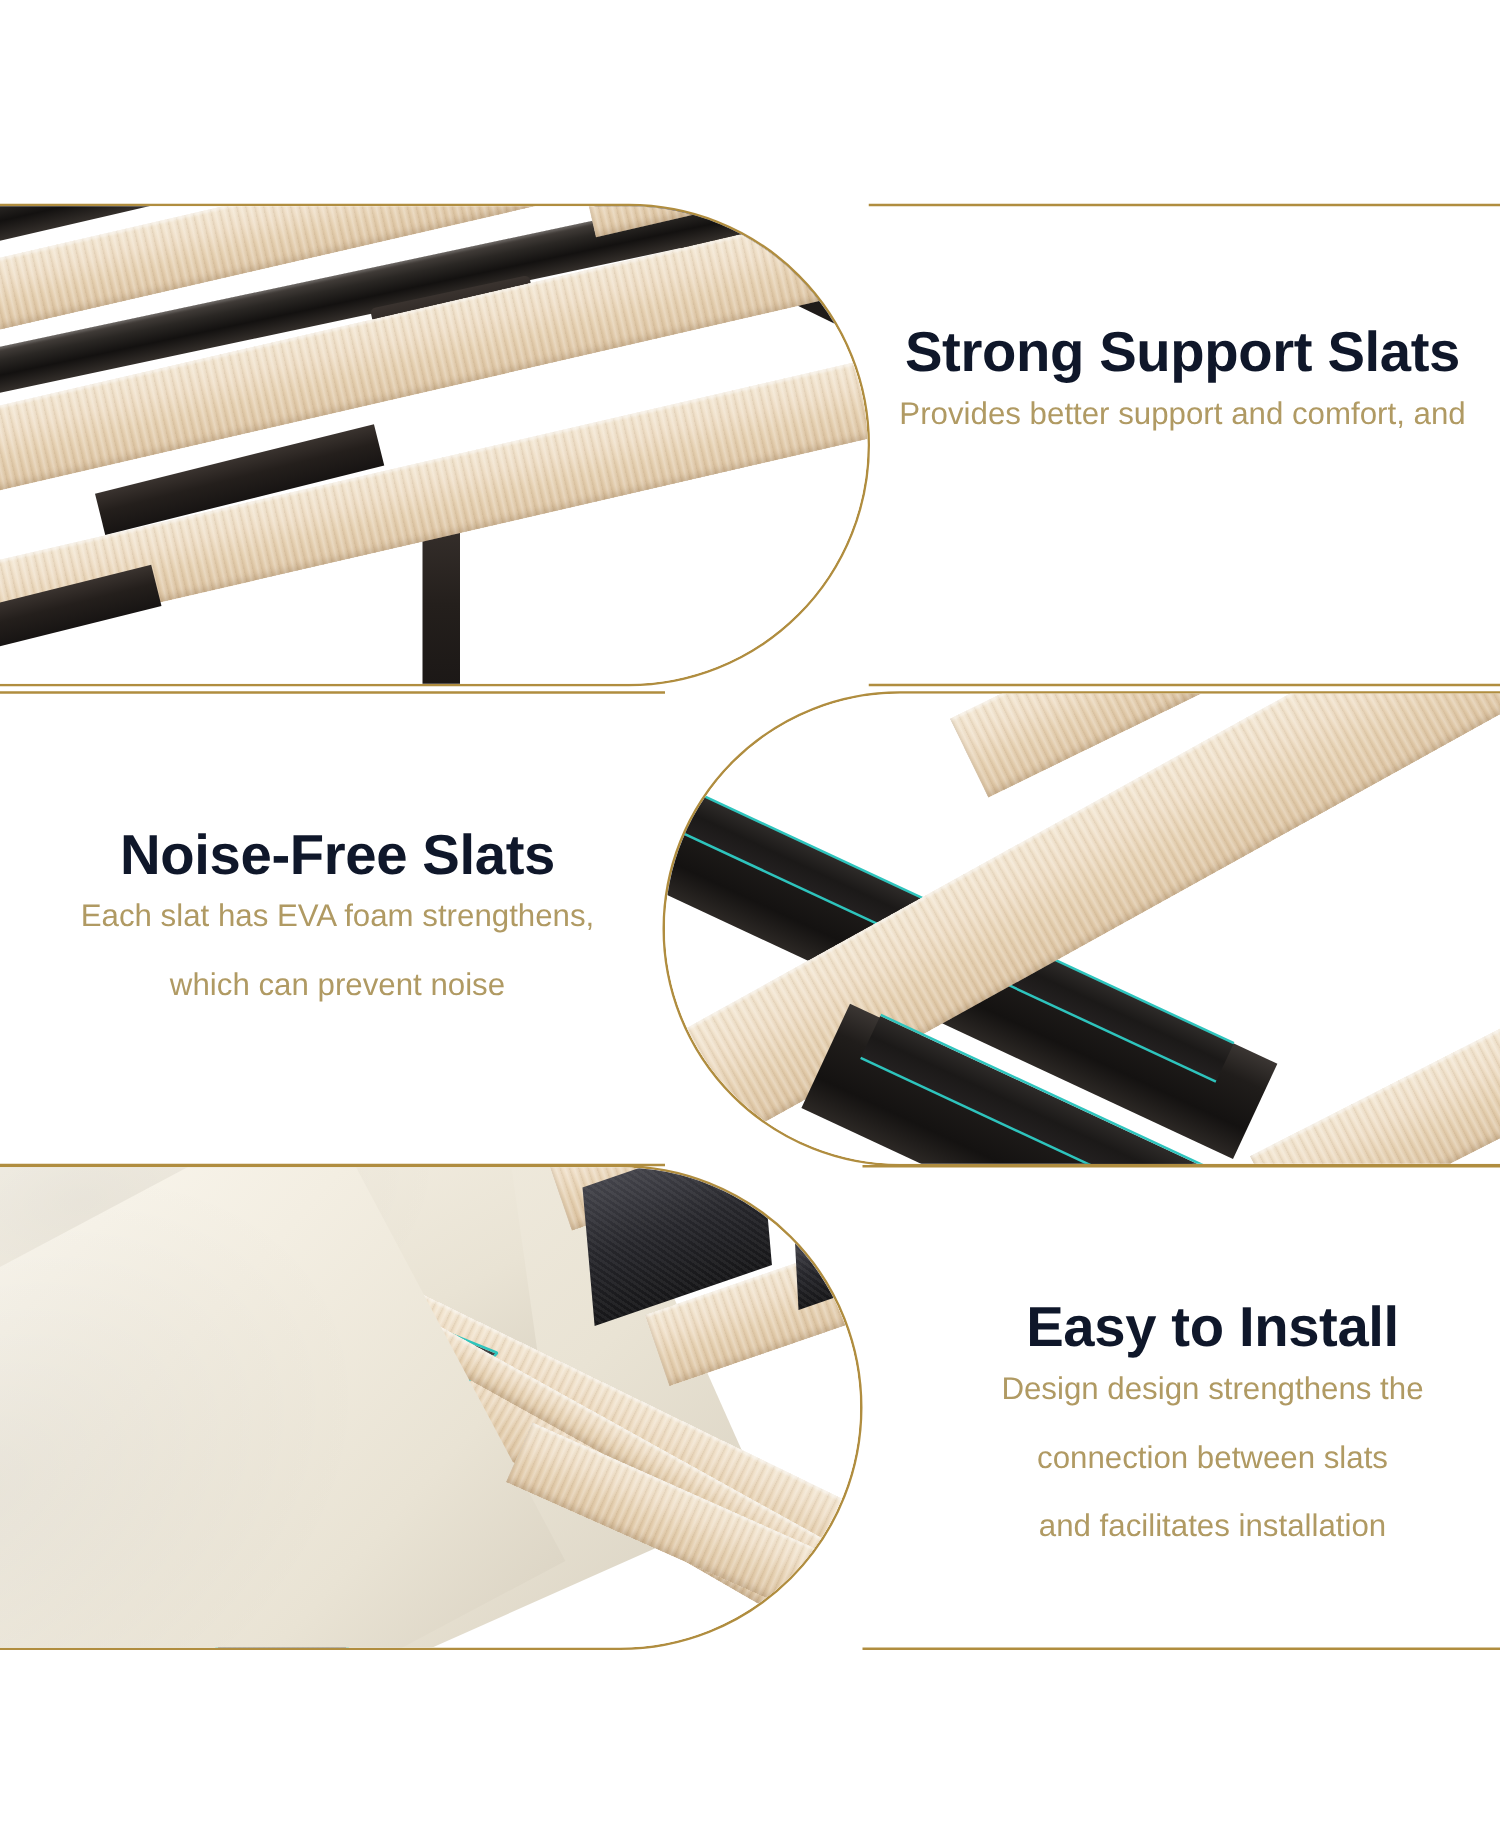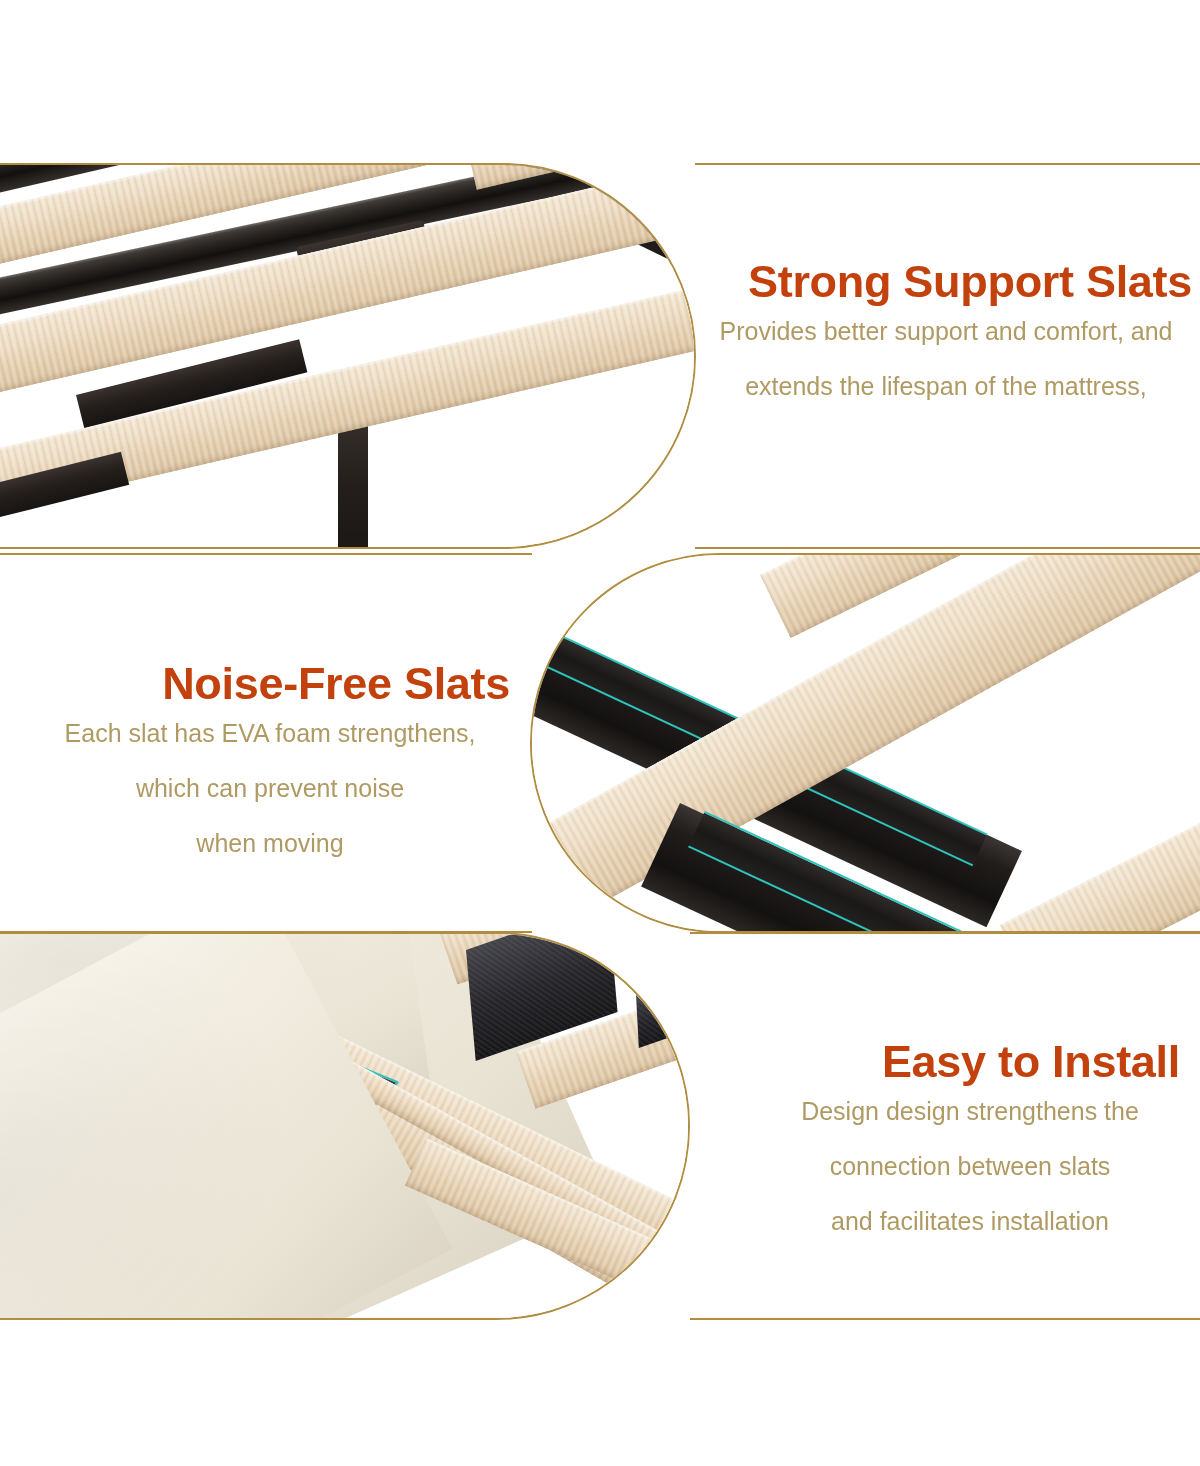--- a/index.html
+++ b/index.html
@@ -26,25 +26,24 @@
   .photo-inner{position:absolute;inset:-2px;overflow:hidden;}
 
   
   .rule{position:absolute;height:2px;background:#b08d3f;}
 
   
   .txtblock{position:absolute;}
   .heading{
     font-size:45px;
     font-weight:bold;
-    color:#c2410c;
+    color:#0f172a;
     letter-spacing:-0.3px;
     line-height:1.08;
     white-space:nowrap;
-    text-align:right;
   }
   .body-line{
     font-size:25px;
     color:#b09a63;
     line-height:1.0;
     white-space:nowrap;
   }
   .body-lines{margin-top:12px;}
   .body-lines .body-line{margin-bottom:30px;}
   .ta-center{text-align:center;}
@@ -166,21 +165,20 @@
 
           <div class="wood" style="left:470px;top:-20px;width:320px;height:48px;transform:rotate(-13deg);transform-origin:left top;"></div>
         </div>
       </div>
     </div>
 
     <div class="txtblock ta-center" style="left:700px;top:258px;width:492px;">
       <div class="heading">Strong Support Slats</div>
       <div class="body-lines">
         <div class="body-line">Provides better support and comfort, and</div>
-        <div class="body-line">extends the lifespan of the mattress,</div>
       </div>
     </div>
   </div>
 
   <div class="panel">
 
     <div class="rule" style="left:0px;top:553px;width:532px;"></div>
     <div class="rule" style="left:0px;top:931px;width:532px;"></div>
 
     <div class="photo p2">
@@ -200,21 +198,20 @@
           <div class="wood" style="left:470px;top:372px;width:420px;height:78px;transform:rotate(-27deg);transform-origin:left top;"></div>
         </div>
       </div>
     </div>
 
     <div class="txtblock ta-center" style="left:30px;top:660px;width:480px;">
       <div class="heading">Noise-Free Slats</div>
       <div class="body-lines">
         <div class="body-line">Each slat has EVA foam strengthens,</div>
         <div class="body-line">which can prevent noise</div>
-        <div class="body-line">when moving</div>
       </div>
     </div>
   </div>
 
   <div class="panel">
 
     <div class="rule" style="left:690px;top:932px;width:510px;"></div>
     <div class="rule" style="left:690px;top:1318px;width:510px;"></div>
 
     <div class="photo p3">

